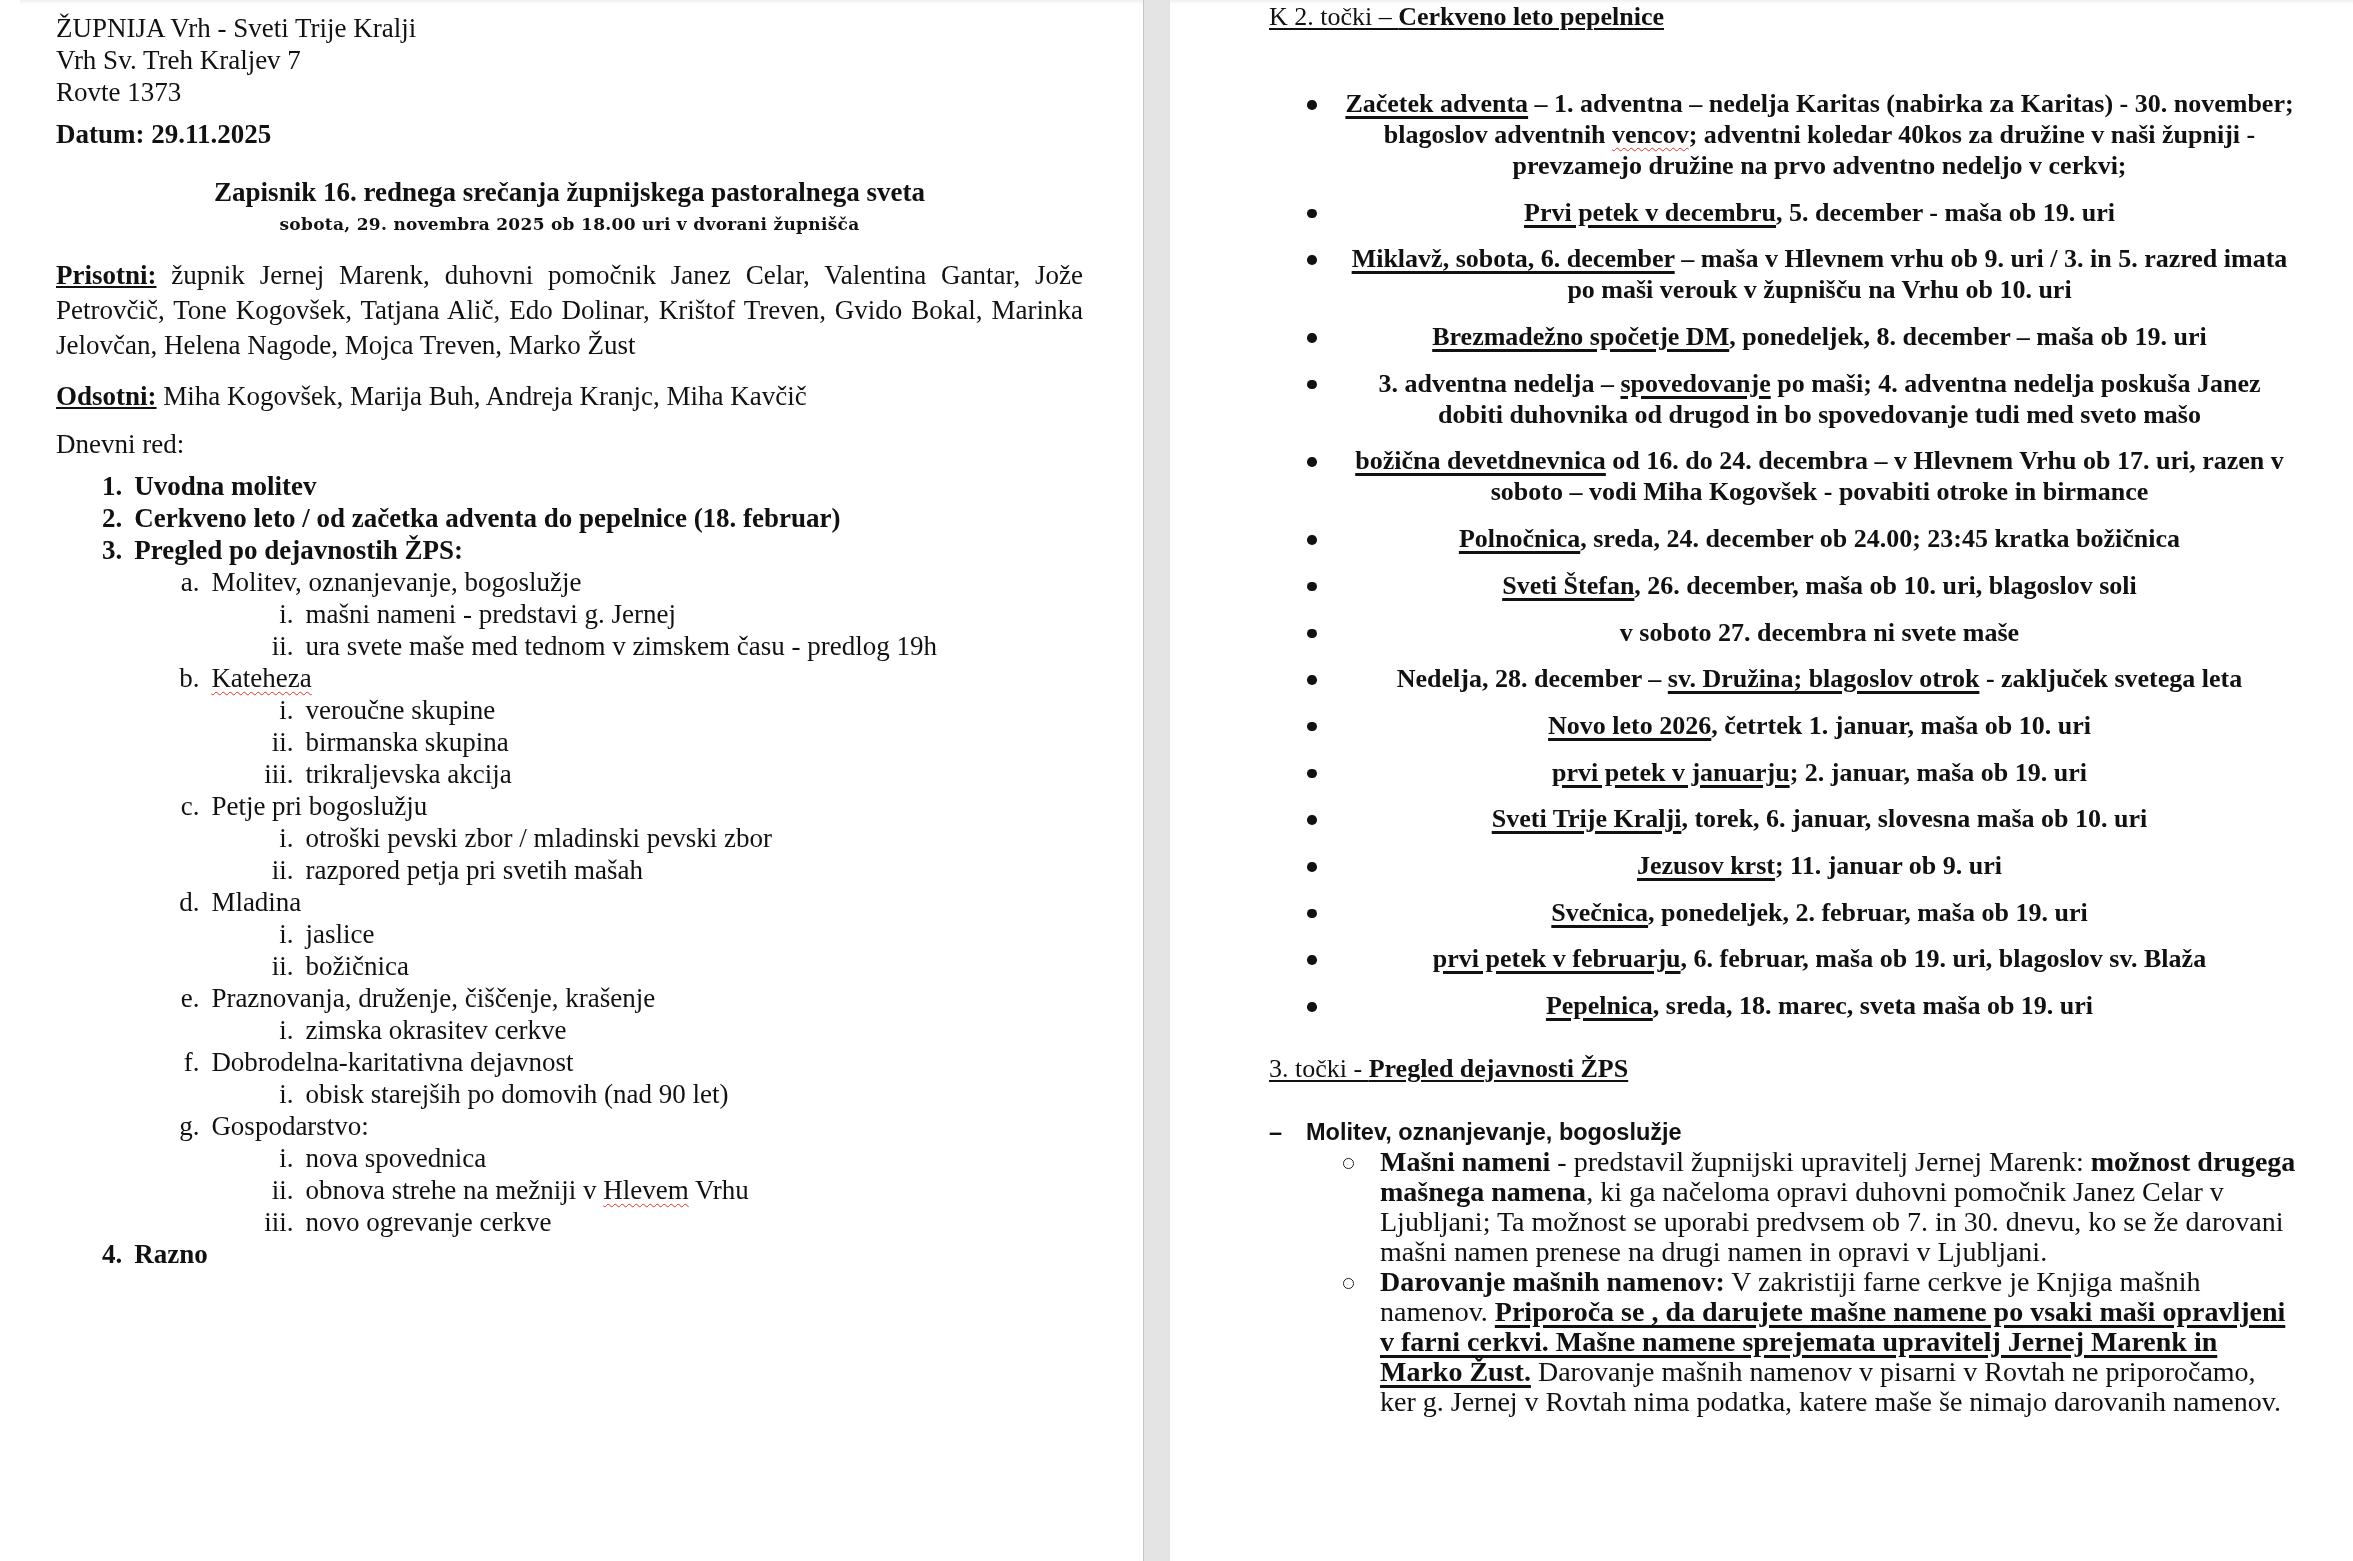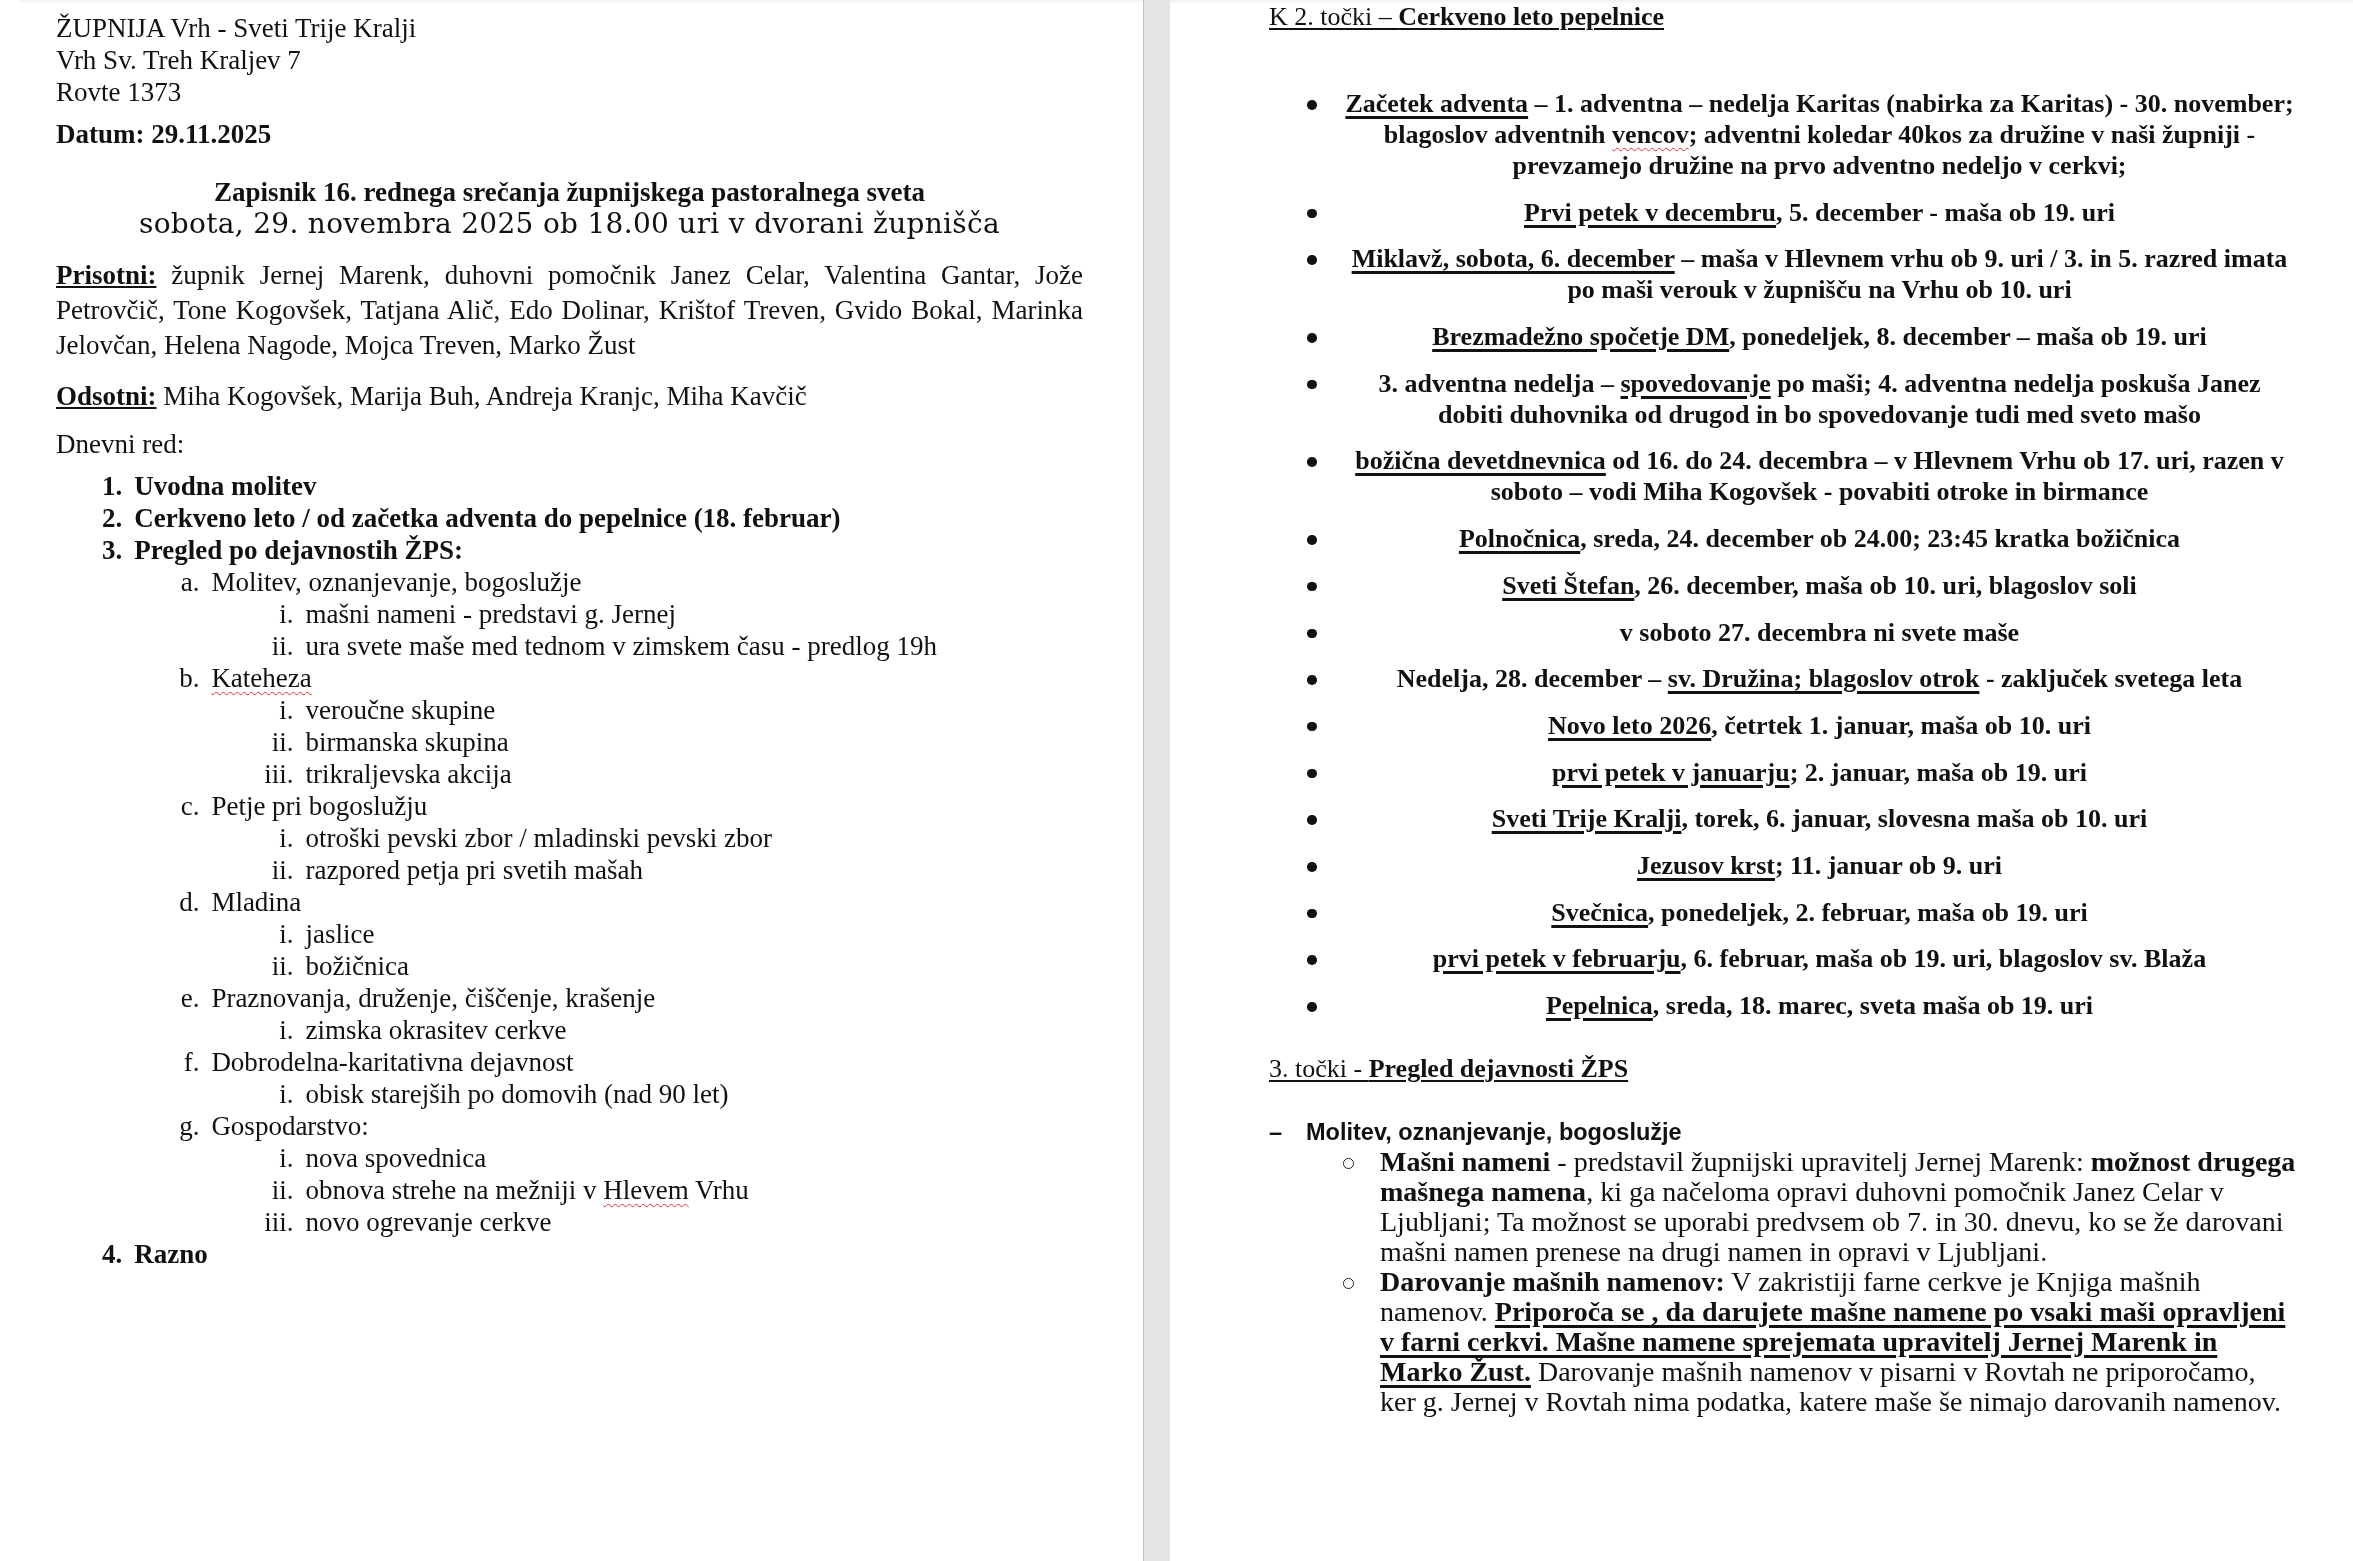--- a/index.html
+++ b/index.html
@@ -15,21 +15,21 @@
     position:absolute; left:1143px; width:28px; top:0; bottom:0;
     background:#e4e4e4; border-left:1.7px solid #c4c4c4; border-right:1.7px solid #c4c4c4; box-sizing:border-box;
   }
   .topshade { position:absolute; left:0; right:0; top:0; height:3.5px; background:linear-gradient(#f0f0f0,#fff); }
 
   .left-content { position:absolute; left:36px; top:12px; width:1027px; font-size:27px; line-height:32px; }
   .hdr-line { white-space:nowrap; }
   .datum { font-weight:bold; margin-top:10.4px; }
   .title-block { text-align:center; margin-top:26px; }
   .title-main { font-weight:bold; }
-  .title-sub { font-family:"DejaVu Serif", serif; font-size:28px; letter-spacing:0.3px; }
+  .title-sub { font-family:"DejaVu Serif", serif; font-size:17px; letter-spacing:0.3px;font-weight:bold; }
   .people { margin-top:17.4px; text-align:justify; line-height:35px; }
   .lbl-u { font-weight:bold; text-decoration:underline; }
   .absent { margin-top:17.4px; }
   .agenda-title { margin-top:15.7px; }
   ol.l1 { margin:10.4px 0 0 0; padding-left:73px; font-weight:bold; }
   ol.l1 > li { padding-left:5.2px; }
   ol.l2 { list-style-type:lower-alpha; font-weight:normal; padding-left:72px; margin:0; }
   ol.l2 > li { padding-left:5.2px; }
   ol.l3 { list-style-type:lower-roman; padding-left:89px; margin:0; }
   ol.l3 > li { padding-left:5.2px; }

